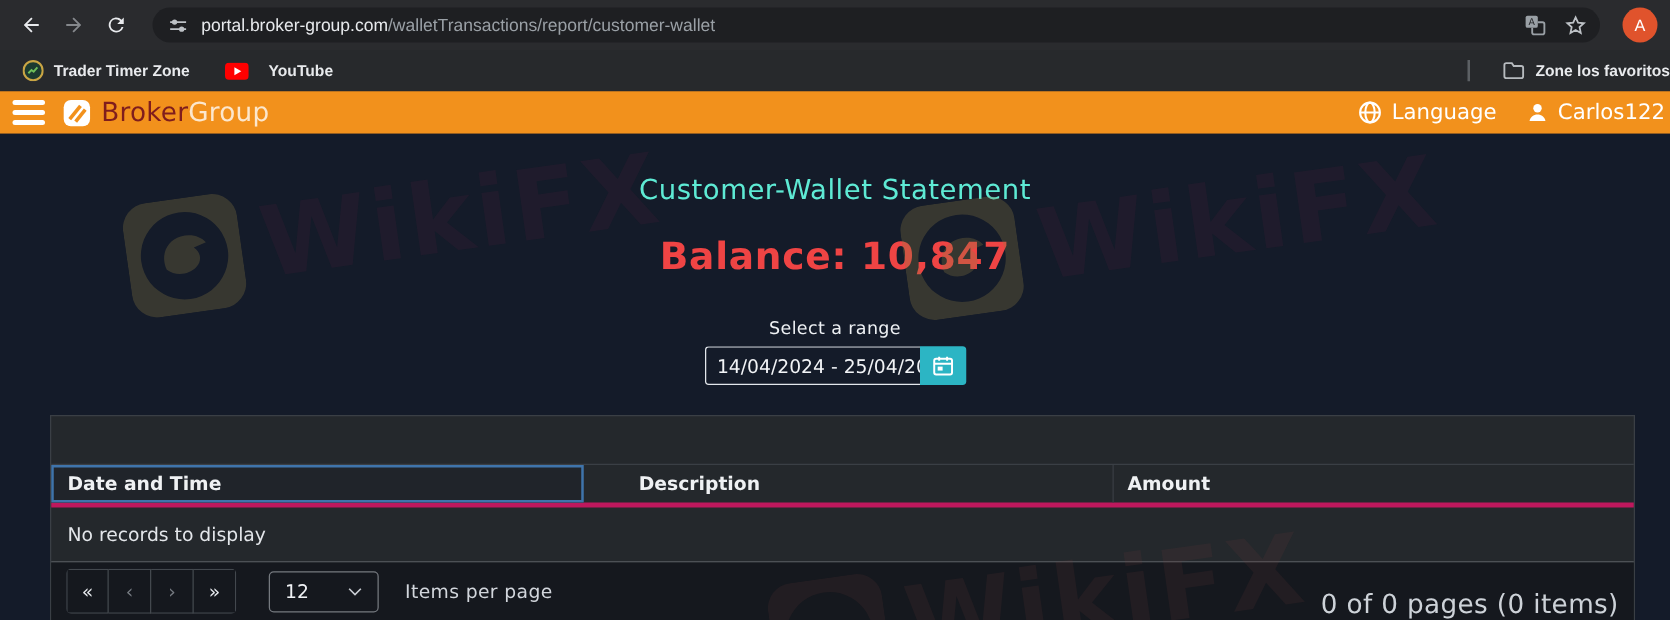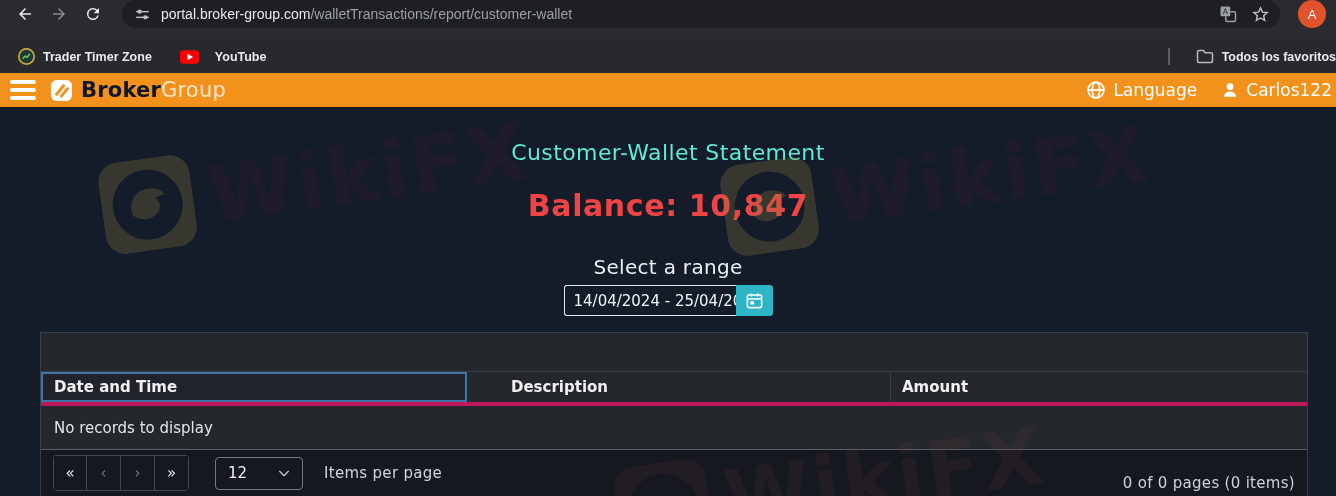--- a/index.html
+++ b/index.html
@@ -1,21 +1,21 @@
 <!DOCTYPE html>
 <html><head>
 <meta charset="utf-8">
 <style>
   * { margin:0; padding:0; box-sizing:border-box; }
   html,body { width:1336px; height:496px; }
   body { font-family:"DejaVu Sans", sans-serif; background:#141b29; overflow:hidden; }
   .screen { position:relative; width:1336px; height:496px; overflow:hidden; }
 
   
-  .chrome-toolbar{ height:40px; background:#2a2b2e; display:flex; align-items:flex-start;
+  .chrome-toolbar{ height:40px; background:#2a2b2e; display:flex; align-items:center;
     padding:0 10px 0 8px; font-family:"Liberation Sans", sans-serif; }
   .nav-btn{ width:28px; height:28px; display:flex; align-items:center; justify-content:center;
     border-radius:50%; margin:0 3px; flex:none; }
   .url-pill{ flex:1; height:28px; background:#1e1f22; border-radius:14px; margin:0 10px 0 12px;
     display:flex; align-items:center; padding:0 10px 0 12px; min-width:0; }
   .url-text{ margin-left:10px; font-size:14px; white-space:nowrap; overflow:hidden; }
   .url-domain{ color:#e8eaed; }
   .url-path{ color:#9aa0a6; }
   .pill-right{ margin-left:auto; display:flex; align-items:center; gap:14px; }
   .avatar{ width:28px; height:28px; border-radius:50%; background:#e0532c; color:#fff;
@@ -29,31 +29,31 @@
   .bm-right{ margin-left:auto; display:flex; align-items:center; gap:10px; flex:none; }
   .bm-divider{ width:2px; height:17px; background:#5c6064; margin-right:8px; }
 
   
   .appbar{ height:34px; background:#f2911c; display:flex; align-items:center; padding:0 4px 0 8px;
     color:#fff; }
   .hamburger{ width:30px; height:22px; display:flex; flex-direction:column; justify-content:space-between;
     padding:1px 2px; margin-right:12px; }
   .hamburger span{ display:block; height:4px; border-radius:2px; background:#fff; }
   .brand{ display:flex; align-items:center; gap:8px; font-size:21px; letter-spacing:.2px; }
-  .brand-bold{ font-weight:700; color:#0f172a;margin-top:12px; }
+  .brand-bold{ font-weight:400; color:#7f1d1d;margin-top:12px; }
   .brand-light{ font-weight:400; color:rgba(255,255,255,.78); }
   .appbar-right{ margin-left:auto; display:flex; align-items:center; gap:10px; font-size:17px;justify-content:center; }
   .lang{ display:flex; align-items:center; gap:7px; }
   .user{ display:flex; align-items:center; gap:7px; margin-left:14px; white-space:nowrap; }
 
   
   .content{ position:relative; height:389px; background:#141b29; overflow:hidden; }
   .page-title{ margin-top:33px; text-align:center; font-size:22px; letter-spacing:.4px; color:#5eead4; }
   .balance{ margin-top:23px; text-align:center; font-size:30px; font-weight:600; letter-spacing:.6px; color:#ef4444; }
-  .range-label{ margin-top:32px; text-align:center; font-size:20px; color:#eef1f4; letter-spacing:.3px; }
+  .range-label{ margin-top:32px; text-align:center; font-size:14px; color:#eef1f4; letter-spacing:.3px; }
   .range-picker{ margin-top:6px; display:flex; justify-content:center; }
   .range-input{ width:172px; height:31px; background:transparent; border:1px solid #e3e7ec;
     border-right:none; border-radius:3px 0 0 3px; color:#f2f4f7; font-size:15px;
     font-family:"DejaVu Sans", sans-serif; padding:0 6px 0 9px; white-space:nowrap; overflow:hidden;
     display:flex; align-items:center; }
   .cal-btn{ width:37px; height:31px; background:#2cb5c4; border:none; border-radius:0 3px 3px 0;
     display:flex; align-items:center; justify-content:center; cursor:pointer; }
 
   
   .grid{ position:absolute; left:40px; right:28px; top:225px; bottom:0;
@@ -73,21 +73,21 @@
   .pg-btn{ width:34px; height:36px; background:transparent; border:1px solid #43484e;
     display:flex; align-items:center; justify-content:center; font-size:15px; cursor:pointer;
     font-family:"DejaVu Sans", sans-serif; }
   .pg-btn + .pg-btn{ border-left:none; }
   .pg-ends{ color:#e7eaee; }
   .pg-mid{ color:#767b82; }
   .pg-size{ margin-left:26px; width:88px; height:33px; border:1px solid #75797f; border-radius:4px;
     display:flex; align-items:center; padding:0 10px 0 12px; color:#f0f2f5; font-size:15px; cursor:pointer; }
   .pg-size svg{ margin-left:auto; }
   .pg-label{ margin-left:21px; font-size:15px; color:#d2d6dc; letter-spacing:.3px; }
-  .pg-summary{ margin-left:auto; font-size:15px; color:#cdd2d8; letter-spacing:.3px;margin-top:20px; }
+  .pg-summary{ margin-left:auto; font-size:21px; color:#cdd2d8; letter-spacing:.3px;margin-top:20px; }
 
   
   .wm{ position:absolute; display:flex; align-items:center; gap:16px; transform:rotate(-8deg);
     pointer-events:none; z-index:6; }
   .wm-text{ font-size:78px; font-weight:700; letter-spacing:3px; color:rgba(58,30,52,0.30); }
   .wm-1{ left:100px; top:28px; }
   .wm-2{ left:722px; top:30px; }
   .wm-3{ left:616px; top:332px; opacity:.75; }
 </style>
 </head>
@@ -149,21 +149,21 @@
         <path d="M9.5 4.5v8l7-4z" fill="#fff"></path>
       </svg>
       <span>YouTube</span>
     </div>
     <div class="bm-right">
       <div class="bm-divider"></div>
       <div class="bm-item" style="padding-right:0;">
         <svg width="18" height="15" viewBox="0 0 24 20">
           <path d="M2 4a2 2 0 0 1 2-2h6l2 3h8a2 2 0 0 1 2 2v9a2 2 0 0 1-2 2H4a2 2 0 0 1-2-2V4z" fill="none" stroke="#b6babe" stroke-width="2"></path>
         </svg>
-        <span>Todos los favoritos</span>
+        <span>Zone los favoritos</span>
       </div>
     </div>
   </div>
 
   <div class="appbar">
     <div class="hamburger">
         <span></span>
         <span></span>
         <span></span>
       </div>

